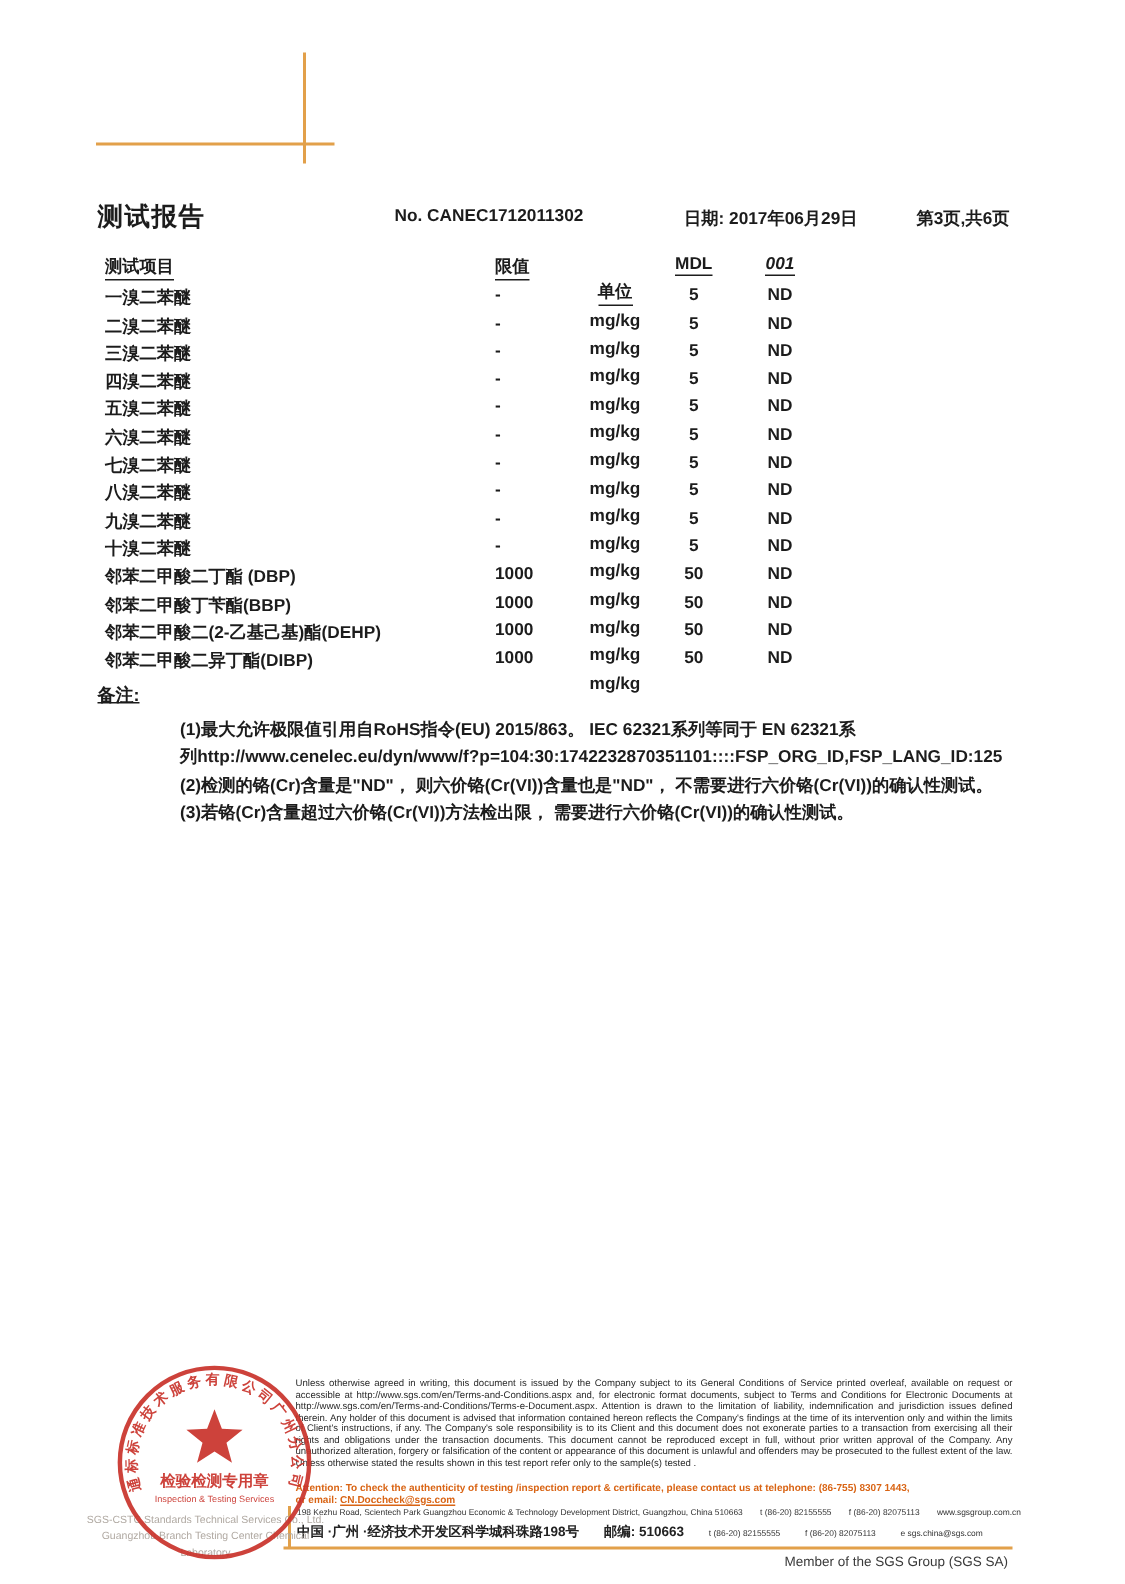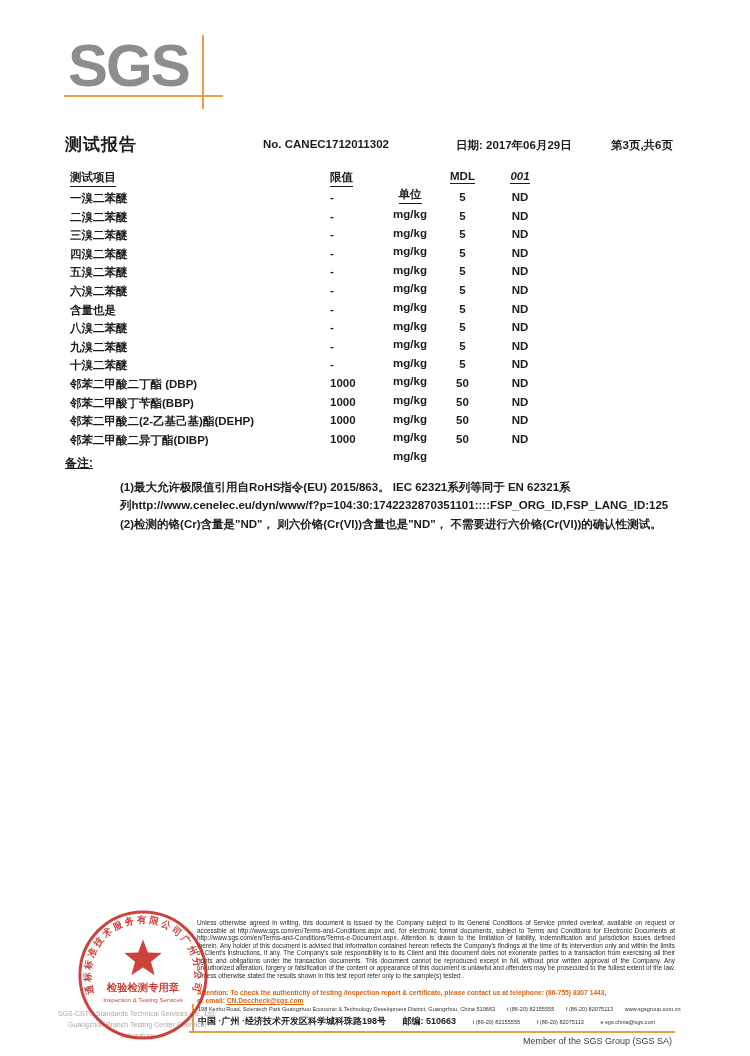--- a/index.html
+++ b/index.html
@@ -52,21 +52,20 @@
     color:#222;white-space:nowrap;}
   .addr-cn .small{font-size:5.6px;font-weight:400;color:#333;}
   .addr-cn .gap{display:inline-block;width:14px;}
   .member-line{position:absolute;right:78px;top:1036px;font-size:9px;color:#3a3a3a;}
 </style>
 </head>
 <body>
 
 <div class="page">
 
-  <div class="logo-text">SGS</div>
   <div class="logo-hline"></div>
   <div class="logo-vline"></div>
 
   <div class="doc-title">测试报告</div>
   <div class="report-no">No. CANEC1712011302</div>
   <div class="report-date">日期: 2017年06月29日</div>
   <div class="report-page">第3页,共6页</div>
 
   <div class="tbl">
     <div class="thead">
@@ -119,21 +118,21 @@
 
     <div class="trow">
       <div class="c-item">六溴二苯醚</div>
       <div class="c-limit">-</div>
       <div class="c-unit">mg/kg</div>
       <div class="c-mdl">5</div>
       <div class="c-result">ND</div>
     </div>
 
     <div class="trow">
-      <div class="c-item">含量也是</div>
+      <div class="c-item">七溴二苯醚</div>
       <div class="c-limit">-</div>
       <div class="c-unit">mg/kg</div>
       <div class="c-mdl">5</div>
       <div class="c-result">ND</div>
     </div>
 
     <div class="trow">
       <div class="c-item">八溴二苯醚</div>
       <div class="c-limit">-</div>
       <div class="c-unit">mg/kg</div>
@@ -189,20 +188,21 @@
       <div class="c-result">ND</div>
     </div>
   </div>
   </div>
 
   <div class="notes-label">备注:</div>
   <div class="notes-body">
     <div>(1)最大允许极限值引用自RoHS指令(EU) 2015/863。 IEC 62321系列等同于 EN 62321系</div>
     <div>列http://www.cenelec.eu/dyn/www/f?p=104:30:1742232870351101::::FSP_ORG_ID,FSP_LANG_ID:125</div>
     <div>(2)检测的铬(Cr)含量是"ND"， 则六价铬(Cr(VI))含量也是"ND"， 不需要进行六价铬(Cr(VI))的确认性测试。</div>
+    <div>(3)若铬(Cr)含量超过六价铬(Cr(VI))方法检出限， 需要进行六价铬(Cr(VI))的确认性测试。</div>
   </div>
 
   <div class="company-gray">
     <div>SGS-CSTC Standards Technical Services Co., Ltd.</div>
     <div>Guangzhou Branch Testing Center Chemical Laboratory</div>
   </div>
 
   <svg class="stamp" width="138" height="138" viewBox="0 0 140 140">
     <defs>
       <path id="ring-arc" d="M 24.1 96.5 A 53 53 0 1 1 115.9 96.5" fill="none"></path>

